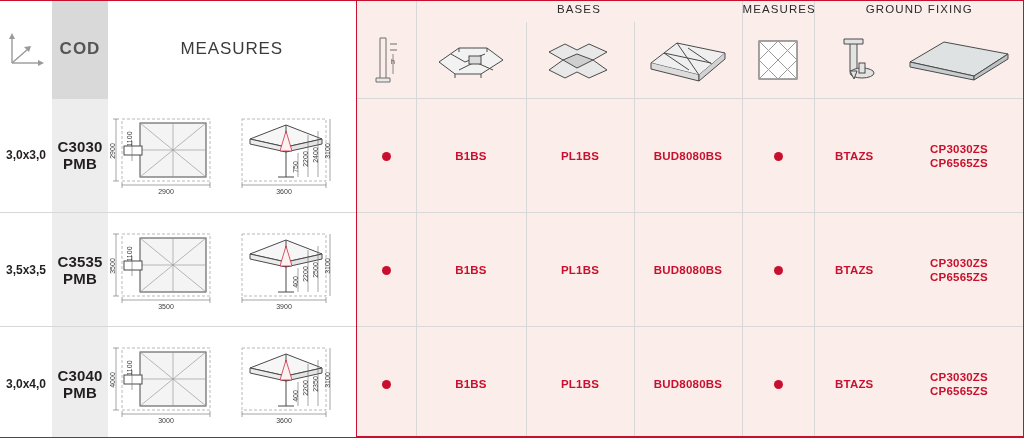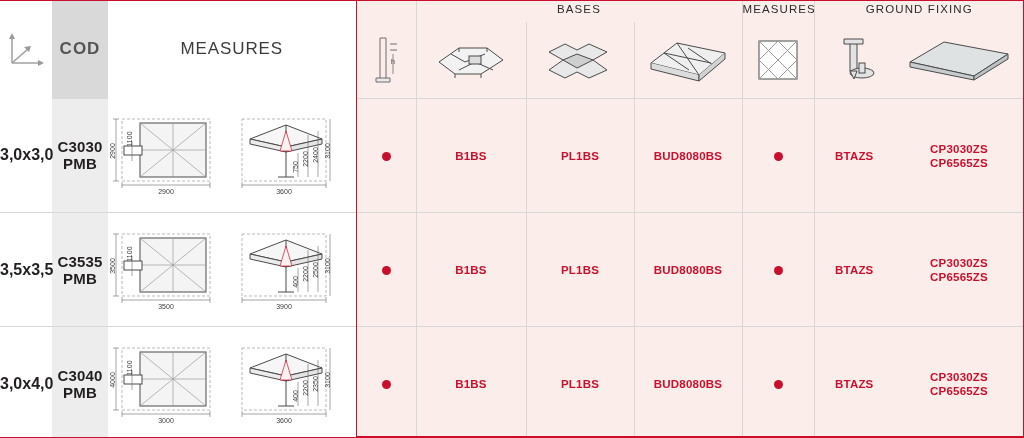--- a/index.html
+++ b/index.html
@@ -72,21 +72,21 @@
   }
   .cod-cell {
     background: #ededed;
     font-weight: bold;
     font-size: 15px;
     color: #231f20;
     letter-spacing: .2px;
   }
   .size-cell {
     font-weight: bold;
-    font-size: 16px;
+    font-size: 12px;
     color: #231f20;
     background: #ffffff;
   }
 
   
   .pink { background: #fbeeea; }
 
   
   .row-data td {
     height: 113px;

